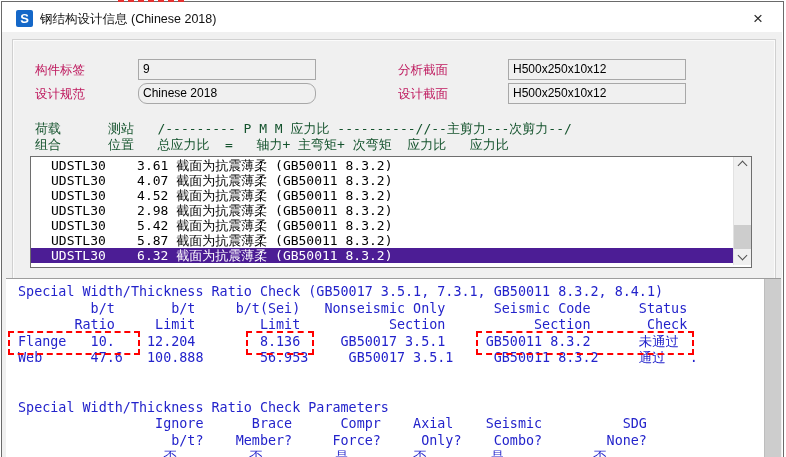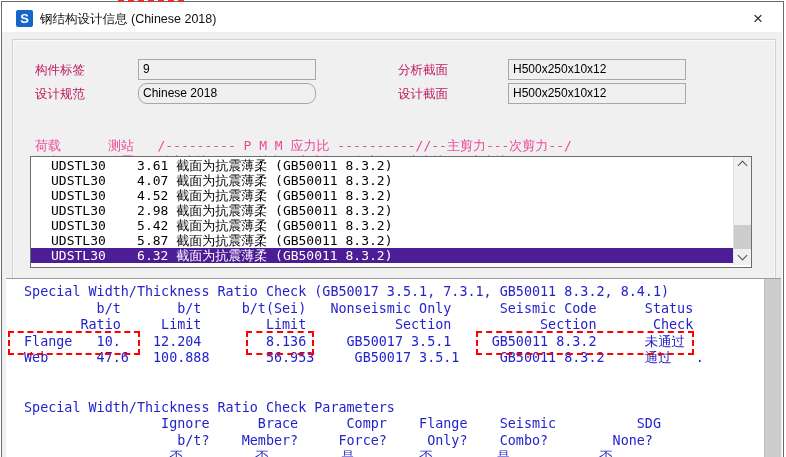--- a/index.html
+++ b/index.html
@@ -15,42 +15,42 @@
   .win-title{position:absolute;left:38px;top:9px;font-size:12.5px;color:#101010;white-space:pre;}
   .close-btn{position:absolute;left:740px;top:7px;width:32px;height:20px;text-align:center;
              font-size:17px;line-height:19px;color:#2b2b2b;cursor:pointer;}
   .dlg-body{position:absolute;left:2px;top:32px;width:780px;height:425px;background:#f0f0f0;}
   .groupbox{position:absolute;left:12px;top:39px;width:762px;height:240px;
             border:1px solid #d0d0d0;box-shadow:inset 0 0 0 1px #fbfbfb;}
   .flabel{position:absolute;height:17px;line-height:17px;font-size:12.5px;color:#be185d;white-space:pre;}
   .ffield{position:absolute;width:168px;height:17px;background:#f0f0f0;border:1px solid #a8a8a8;
           font-size:12px;line-height:17px;color:#000;padding:1px 4px;white-space:pre;overflow:hidden;}
   .lheader{position:absolute;left:35px;font-family:"DejaVu Sans Mono",monospace;font-size:13px;
-           line-height:15px;color:#ec4899;white-space:pre;margin-top:17px;}
+           line-height:15px;color:#14532d;white-space:pre;}
   .listbox{position:absolute;left:30px;top:156px;width:720px;height:110px;background:#ffffff;
            border:1px solid #6e6e6e;}
   .lrows{position:absolute;left:0;top:1px;right:18px;}
   .lrow{height:15px;line-height:15px;font-family:"DejaVu Sans Mono",monospace;font-size:13px;
         color:#000;white-space:pre;padding-left:20px;overflow:hidden;}
   .lrow.selected{background:#4c1d95;color:#ffffff;}
   .lb-scroll{position:absolute;top:0;right:0;width:17px;height:108px;background:#f0f0f0;
              border-left:1px solid #e2e2e2;}
   .sb-btn{position:absolute;left:0;width:17px;height:15px;}
   .sb-btn.up{top:0;}
   .sb-btn.down{bottom:0;}
   .chev{position:absolute;left:5px;width:6px;height:6px;border-left:1.6px solid #505050;
         border-top:1.6px solid #505050;}
   .chev.up{top:5px;transform:rotate(45deg);}
   .chev.down{top:2px;transform:rotate(225deg);}
   .sb-thumb{position:absolute;left:0;top:68px;width:17px;height:24px;background:#cdcdcd;}
   .details{position:absolute;left:6px;top:278px;width:775px;height:179px;background:#ffffff;
            border-top:1px solid #9d9d9d;}
   .details-text{position:absolute;left:4px;top:5px;}
   .tline{height:16.5px;line-height:16.5px;font-family:"DejaVu Sans Mono",monospace;
-         font-size:13.4px;color:#2323cb;white-space:pre;margin-left:6px;}
+         font-size:13.4px;color:#2323cb;white-space:pre;}
   .det-scroll{position:absolute;right:0;top:0;width:16px;height:179px;background:#cdcdcd;
               border-left:1px solid #bdbdbd;}
   .ann{position:absolute;border:2px dashed #ff0000;background:transparent;}
   .ann-b1{left:2px;top:52px;width:128px;height:20px;}
   .ann-b2{left:240px;top:52px;width:64px;height:20px;}
   .ann-b3{left:470px;top:52px;width:214px;height:20px;}
   .top-dash{position:absolute;left:118px;top:0;width:66px;height:3px;border-top:2px dashed #e63030;}
 </style>
 </head>
 <body>
@@ -107,21 +107,21 @@
   <div class="details">
     <div class="details-text">
       <div class="tline"> Special Width/Thickness Ratio Check (GB50017 3.5.1, 7.3.1, GB50011 8.3.2, 8.4.1)</div>
       <div class="tline">          b/t       b/t     b/t(Sei)   Nonseismic Only      Seismic Code      Status</div>
       <div class="tline">        Ratio     Limit        Limit           Section           Section       Check</div>
       <div class="tline"> Flange   10.    12.204        8.136     GB50017 3.5.1     GB50011 8.3.2      未通过</div>
       <div class="tline"> Web      47.6   100.888       56.953     GB50017 3.5.1     GB50011 8.3.2     通过   .</div>
       <div class="tline"></div>
       <div class="tline"></div>
       <div class="tline"> Special Width/Thickness Ratio Check Parameters</div>
-      <div class="tline">                  Ignore      Brace      Compr    Flange    Seismic          SDG</div>
+      <div class="tline">                  Ignore      Brace      Compr    Axial    Seismic          SDG</div>
       <div class="tline">                    b/t?    Member?     Force?     Only?    Combo?        None?</div>
       <div class="tline">                   否  .      否  .      是  .     否  .     是  .        否  .</div>
     </div>
     <div class="ann ann-b1"></div>
     <div class="ann ann-b2"></div>
     <div class="ann ann-b3"></div>
     <div class="det-scroll"></div>
   </div>
 
   <div class="top-dash"></div>

